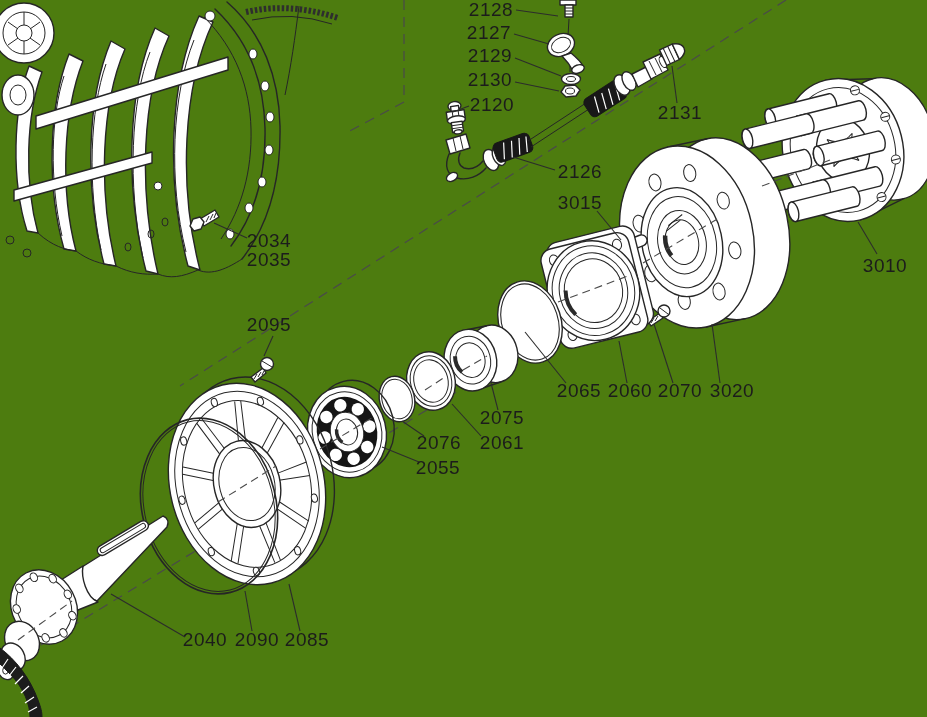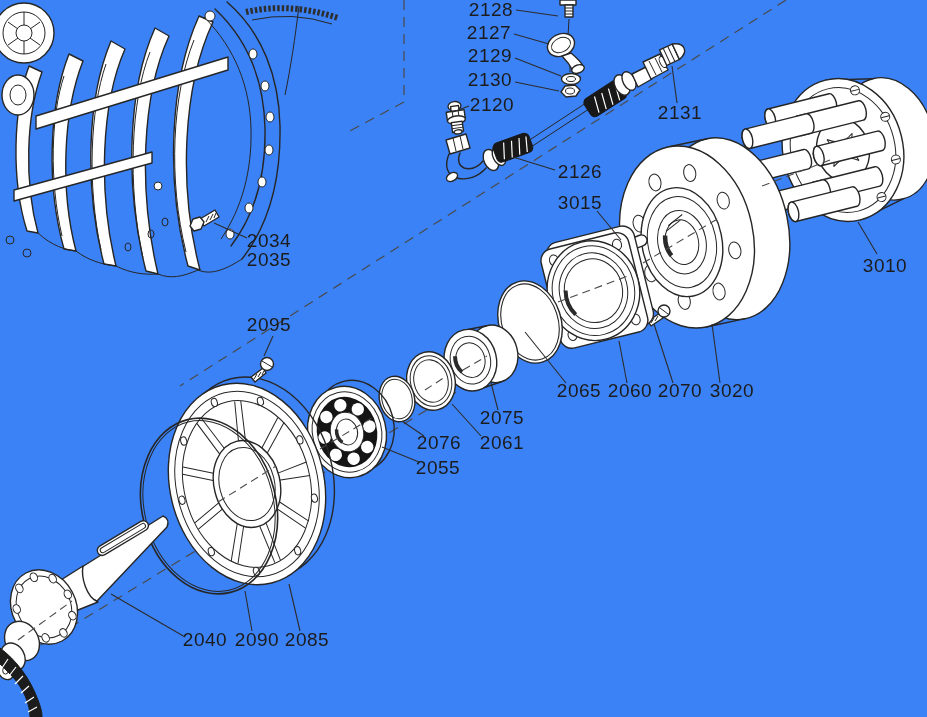--- a/index.html
+++ b/index.html
@@ -1,16 +1,16 @@
 <!DOCTYPE html>
 <html><head>
 <meta charset="utf-8">
 <style>
   html,body{margin:0;padding:0;background:#ffffff;}
-  .stage{position:relative;width:927px;height:717px;background:#3b82f6;overflow:hidden;}
+  .stage{position:relative;width:927px;height:717px;background:#4d7c0f;overflow:hidden;}
   svg{display:block}
   .ln  {fill:none;stroke:#262626;stroke-width:1.4;stroke-linecap:round;stroke-linejoin:round}
   .lnf {fill:#ffffff;stroke:#262626;stroke-width:1.4;stroke-linejoin:round}
   .thin{fill:none;stroke:#262626;stroke-width:1}
   .thinf{fill:#ffffff;stroke:#262626;stroke-width:1}
   .dark{fill:#181818;stroke:#181818;stroke-width:1}
   .whatch{stroke:#ffffff;stroke-width:1.2;fill:none}
   .dash {fill:none;stroke:#4a4a4a;stroke-width:1.2;stroke-dasharray:10 7}
   .dash2{fill:none;stroke:#4a4a4a;stroke-width:1.1;stroke-dasharray:8 5}
   .leader{stroke:#2c2c2c;stroke-width:1.1;fill:none}

